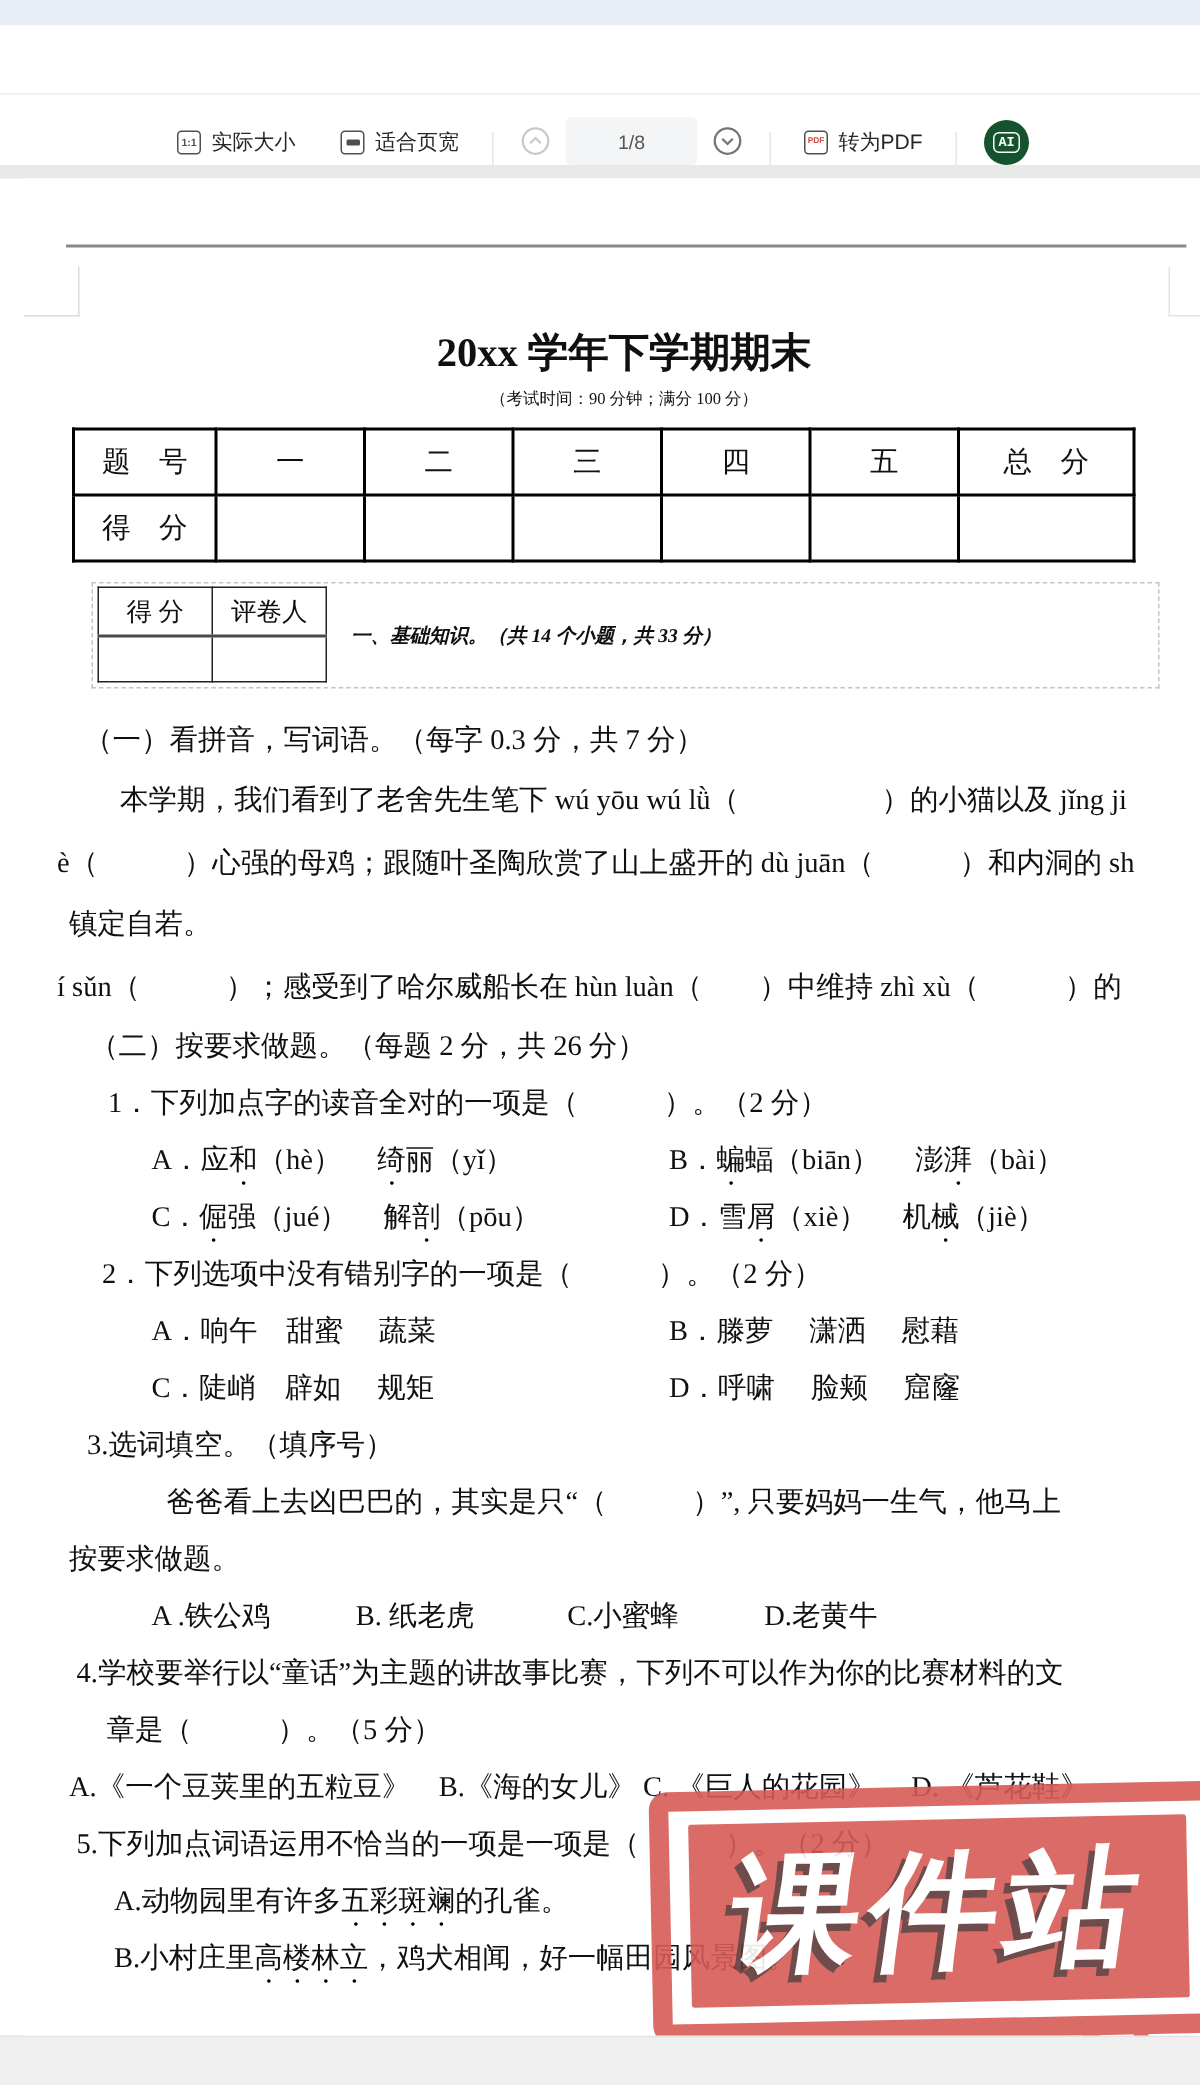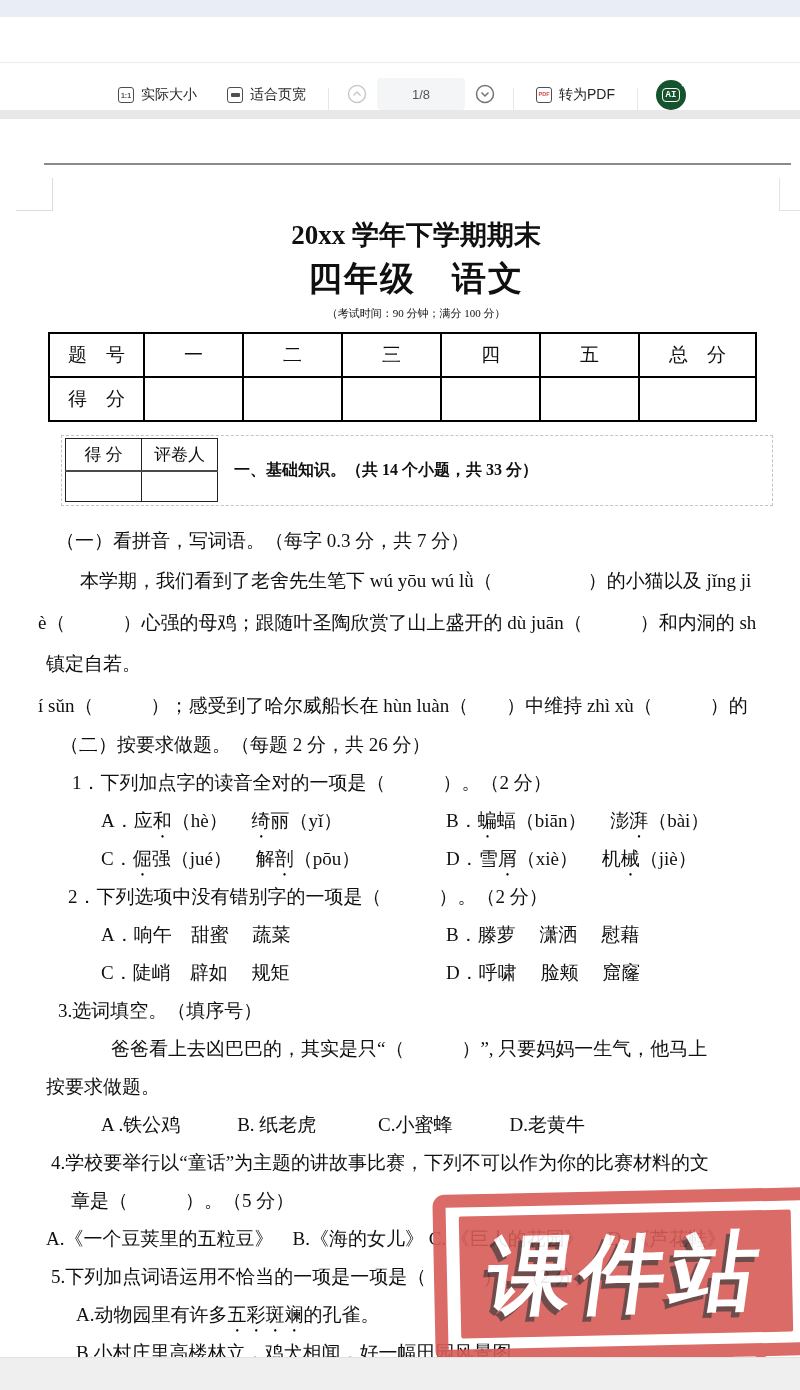--- a/index.html
+++ b/index.html
@@ -53,21 +53,21 @@
                    height:44px; }
   table.score { border:1px solid #000; }
   .sc0 { width:95px; } .scn { width:99px; } .sc6 { width:117px; }
 
   .dashed-box { margin-top:13px; margin-left:15px; width:712px; height:71px;
                 border:1px dashed #c4c4c4; position:relative; display:flex; align-items:center; }
   table.grader { border-collapse:collapse; position:absolute; left:3px; top:2px; }
   table.grader td { border:1.5px solid #222; text-align:center; font-size:17px; width:76px; }
   table.grader tr:first-child td { height:32px; border-bottom:2.5px solid #4a4a4a; }
   table.grader tr:last-child td { height:31px; }
-  .sec-title { margin-left:172px; font-size:16px; font-weight:bold; }
+  .sec-title { margin-left:172px; font-size:13px; font-weight:bold;font-style:italic; }
 
   .ln { font-size:19px; line-height:38px; height:38px; white-space:nowrap; }
   .p1 .ln { line-height:41.5px; height:41.5px; }
   .ml10{margin-left:10px;} .ml14{margin-left:14px;} .ml26{margin-left:26px;} .ml22{margin-left:22px;}
   .ml12{margin-left:12px;} .ml65{margin-left:65px;} .ml55{margin-left:55px;} .ml5{margin-left:5px;}
   .ml25{margin-left:25px;} .ml30{margin-left:30px;} .ml34{margin-left:34px;} .mlneg{margin-left:-8px;}
   .optrow { display:flex; margin-left:55px; }
   .optrow .l { width:345px; flex:0 0 345px; }
 
   .dt { -webkit-text-emphasis:filled dot #000; -webkit-text-emphasis-position:under left;
@@ -136,21 +136,20 @@
 </div>
 
 <div class="gray-band"></div>
 
 <div class="page">
   <div class="page-rule"></div>
   <div class="corner l"></div>
   <div class="corner r"></div>
 
   <div class="t1">20xx 学年下学期期末</div>
-  <div class="t2">四年级　语文</div>
   <div class="sub">（考试时间：90 分钟；满分 100 分）</div>
 
   <table class="score">
     <tbody>
         <tr>
       <td class="sc0">题　号</td>
       <td class="scn">一</td>
       <td class="scn">二</td>
       <td class="scn">三</td>
       <td class="scn">四</td>

